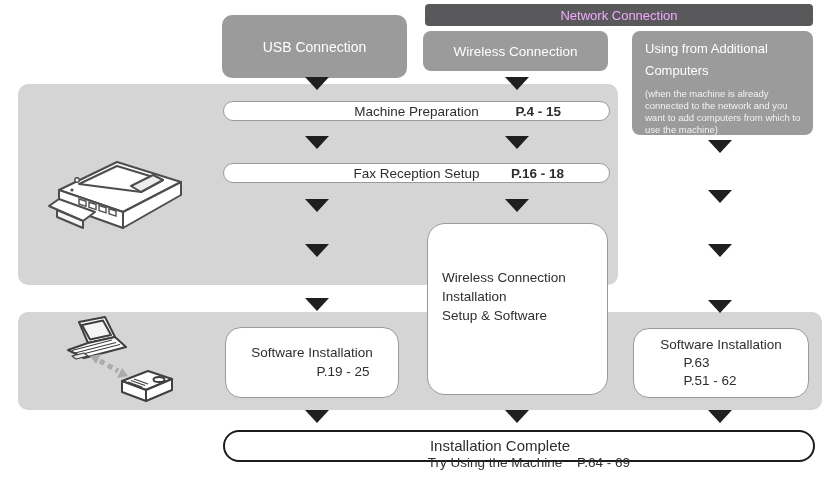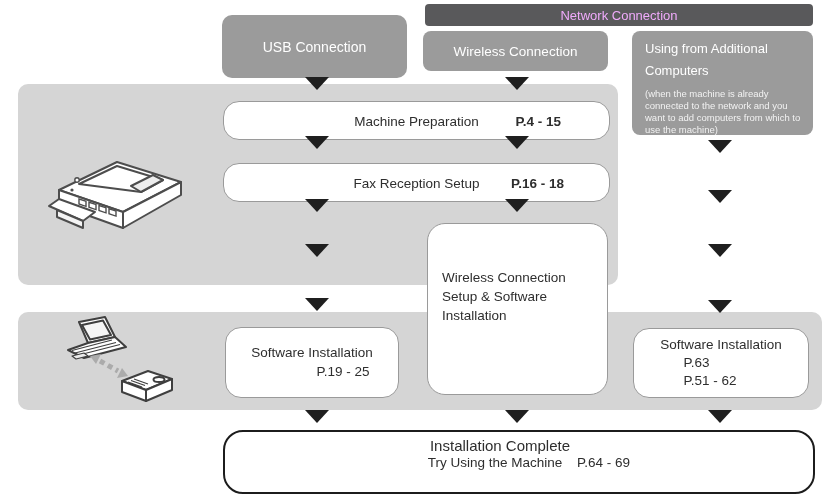--- a/index.html
+++ b/index.html
@@ -25,38 +25,38 @@
     background:var(--box_grey,#9b9b9b); color:#fff; border-radius:8px;
     box-sizing:border-box; padding:7px 10px 0 13px; text-align:left;
   }
   .addl .t { font-size:13px; line-height:22px; }
   .addl .n { font-size:9.5px; line-height:12px; margin-top:6px; color:#f2f2f2; }
 
   .wbox {
     position:absolute; background:#fff; box-sizing:border-box;
     border:1.5px solid var(--border_light,#9a9a9a); color:#2e2e2e; font-size:13.5px;
   }
-  .pill { border-radius:16px; height:39px; width:387px; left:223px; }
+  .pill { border-radius:16px; height:20px; width:387px; left:223px; }
   .pill .lbl { position:absolute; left:0; right:0; top:50%; transform:translateY(-50%); text-align:center; }
   .pill .pgs { position:absolute; right:48px; top:50%; transform:translateY(-50%);font-weight:bold; }
 
   .wsetup { left:427px; top:223px; width:181px; height:172px; border-radius:18px;
             padding:44px 0 0 14px; line-height:19px; }
   .wsetup .pblock { margin-left:80px; margin-top:1px; }
 
   .swl { left:225px; top:327px; width:174px; height:71px; border-radius:16px;
          padding-top:15px; text-align:center; line-height:19px; }
   .swl .pgs { display:inline-block; margin-left:62px; }
 
   .swr { left:633px; top:328px; width:176px; height:70px; border-radius:16px;
          padding-top:7px; text-align:center; line-height:18px; }
   .swr .pblock { display:inline-block; text-align:left; margin-left:-22px; }
 
   .complete {
-    left:223px; top:430px; width:592px; height:64px; border-radius:20px;
+    left:223px; top:430px; width:592px; height:32px; border-radius:20px;
     border:2px solid var(--border_dark,#1c1c1c);
   }
   .complete .title { margin-top:5px; text-align:center; font-size:15px; transform:translateX(-19px); }
   .complete .line2 { position:relative; margin-top:1px; font-size:13.5px; }
   .complete .sub   { display:block; text-align:center; transform:translateX(-24px); }
   .complete .pgs   { position:absolute; left:352px; top:0; }
 
   .arr {
     position:absolute; width:0; height:0;
     border-left:12px solid transparent; border-right:12px solid transparent;
@@ -137,22 +137,22 @@
     <span class="pgs">P.4 - 15</span>
   </div>
 
   <div class="wbox pill" style="top:163px;">
     <span class="lbl">Fax Reception Setup</span>
     <span class="pgs" style="right:45px;">P.16 - 18</span>
   </div>
 
   <div class="wbox wsetup">
     <div>Wireless Connection</div>
+    <div>Installation</div>
     <div>Setup &amp; Software</div>
-    <div>Installation</div>
   </div>
 
   <div class="wbox swl">
     <div>Software Installation</div>
     <div><span class="pgs">P.19 - 25</span></div>
   </div>
 
   <div class="wbox swr">
     <div>Software Installation</div>
     <div class="pblock">

